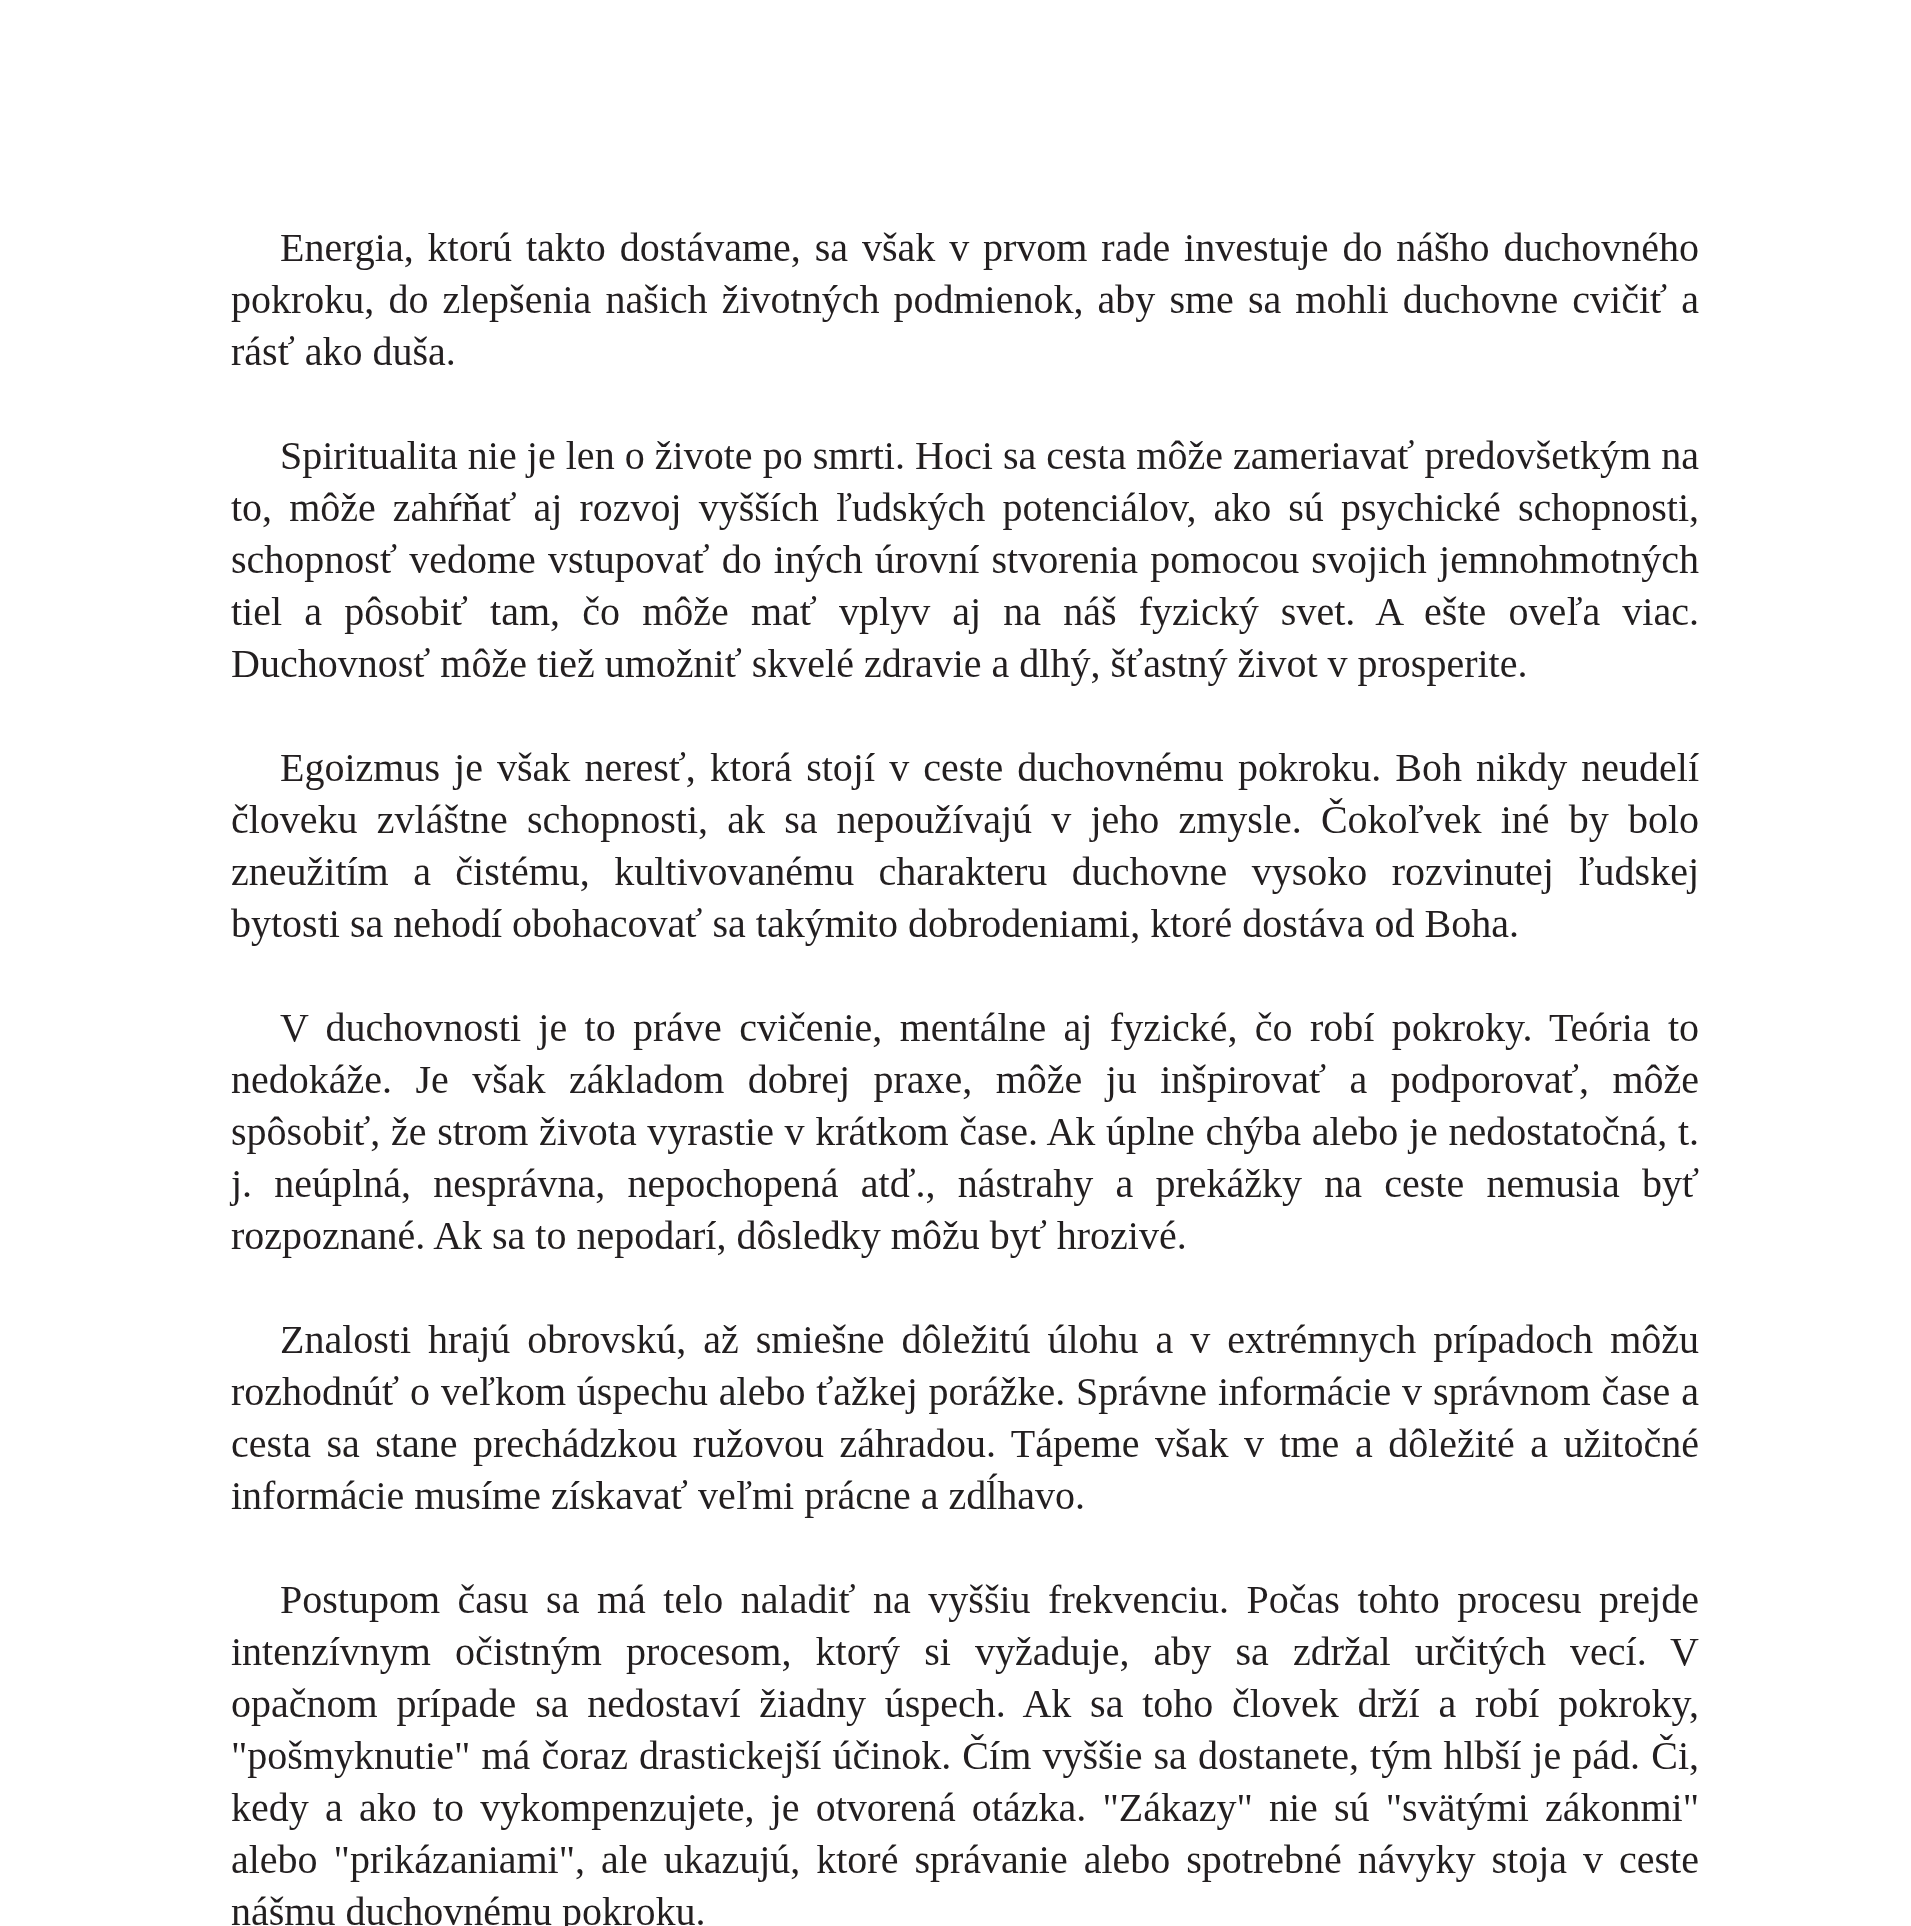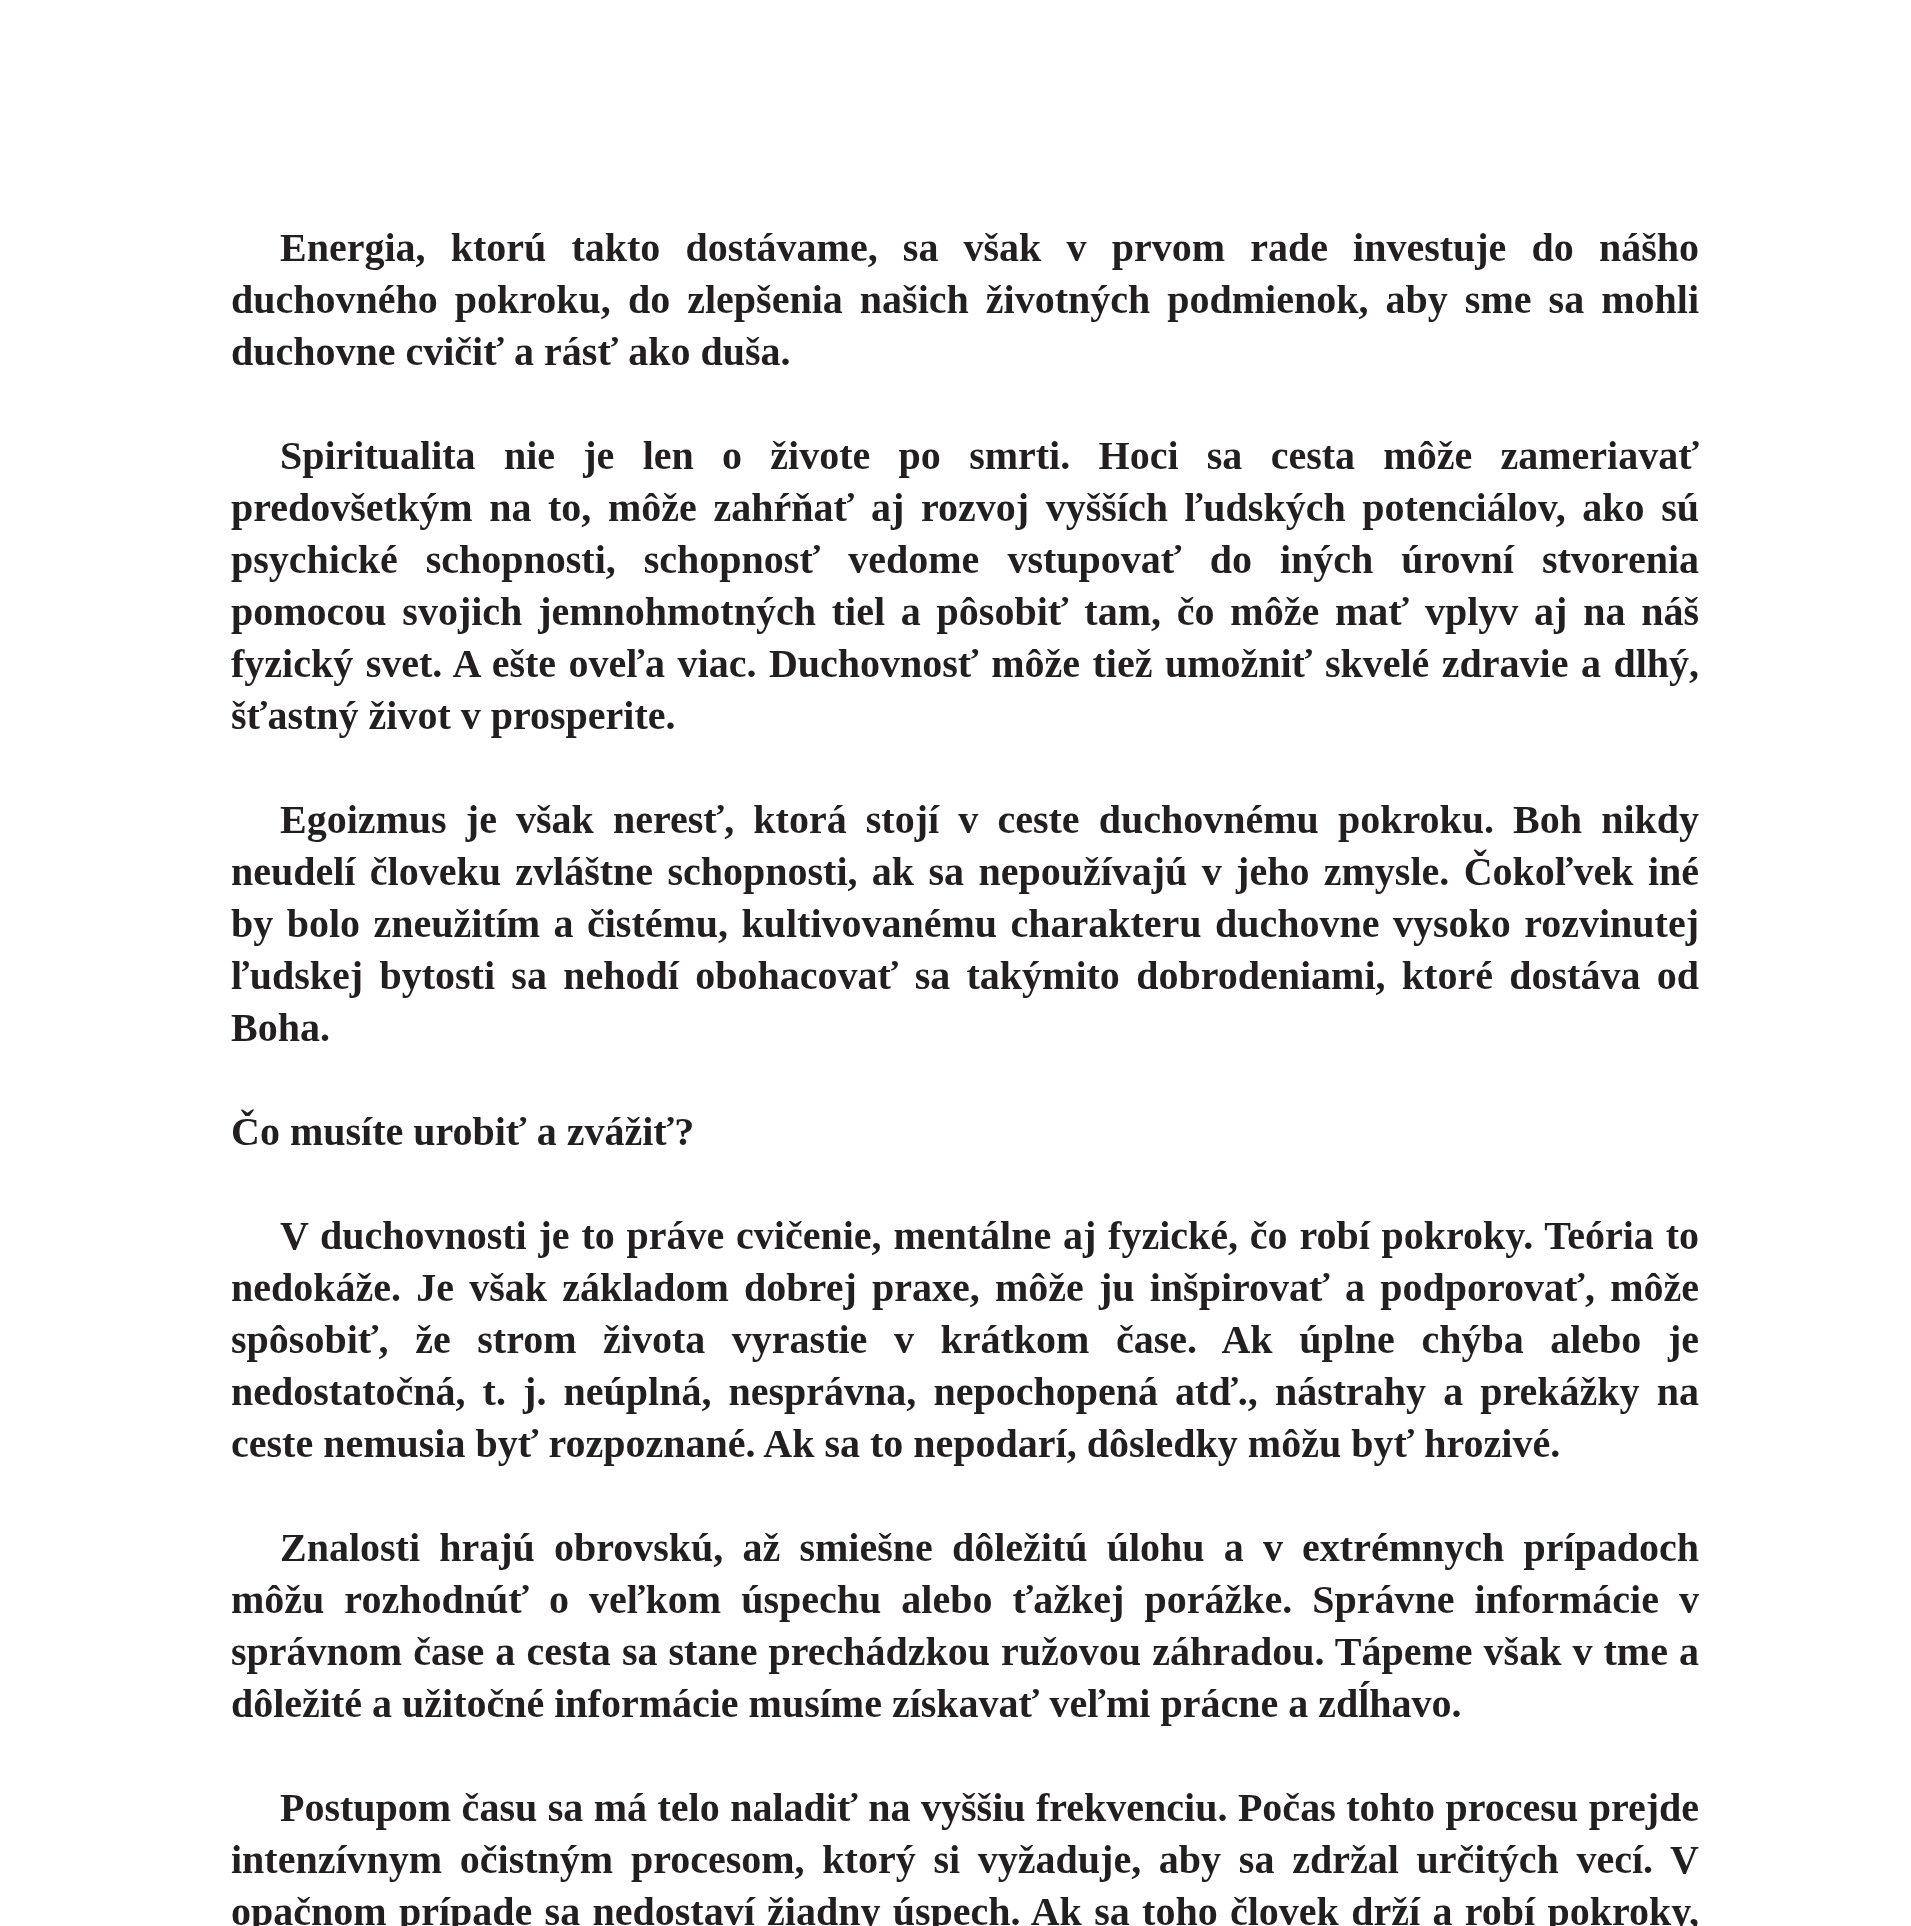--- a/index.html
+++ b/index.html
@@ -28,40 +28,38 @@
       width: 1468px;
       color: #231f20;
       font-family: "Liberation Serif", "DejaVu Serif", serif;
       font-size: 40px;
       line-height: 52px;
     }
     .para {
       margin: 0 0 52px 0;
       text-indent: 49px;
       text-align: justify;
-      font-weight: bold;
     }
     .heading {
       margin: 0 0 52px 0;
       font-weight: bold;
       font-size: 40px;
       line-height: 52px;
       text-align: left;
     }
   </style>
 </head>
 <body>
 
 <div class="page">
   <div class="content">
     <p class="para">Energia, ktorú takto dostávame, sa však v prvom rade investuje do nášho duchovného pokroku, do zlepšenia našich životných podmienok, aby sme sa mohli duchovne cvičiť a rásť ako duša.</p>
     <p class="para">Spiritualita nie je len o živote po smrti. Hoci sa cesta môže zameriavať predovšetkým na to, môže zahŕňať aj rozvoj vyšších ľudských potenciálov, ako sú psychické schopnosti, schopnosť vedome vstupovať do iných úrovní stvorenia pomocou svojich jemnohmotných tiel a pôsobiť tam, čo môže mať vplyv aj na náš fyzický svet. A ešte oveľa viac. Duchovnosť môže tiež umožniť skvelé zdravie a dlhý, šťastný život v prosperite.</p>
     <p class="para">Egoizmus je však neresť, ktorá stojí v ceste duchovnému pokroku. Boh nikdy neudelí človeku zvláštne schopnosti, ak sa nepoužívajú v jeho zmysle. Čokoľvek iné by bolo zneužitím a čistému, kultivovanému charakteru duchovne vysoko rozvinutej ľudskej bytosti sa nehodí obohacovať sa takýmito dobrodeniami, ktoré dostáva od Boha.</p>
 
-    <h2 class="heading">Čo musíte urobiť a zvážiť?</h2>
 
     <p class="para">V duchovnosti je to práve cvičenie, mentálne aj fyzické, čo robí pokroky. Teória to nedokáže. Je však základom dobrej praxe, môže ju inšpirovať a podporovať, môže spôsobiť, že strom života vyrastie v krátkom čase. Ak úplne chýba alebo je nedostatočná, t. j. neúplná, nesprávna, nepochopená atď., nástrahy a prekážky na ceste nemusia byť rozpoznané. Ak sa to nepodarí, dôsledky môžu byť hrozivé.</p>
     <p class="para">Znalosti hrajú obrovskú, až smiešne dôležitú úlohu a v extrémnych prípadoch môžu rozhodnúť o veľkom úspechu alebo ťažkej porážke. Správne informácie v správnom čase a cesta sa stane prechádzkou ružovou záhradou. Tápeme však v tme a dôležité a užitočné informácie musíme získavať veľmi prácne a zdĺhavo.</p>
     <p class="para">Postupom času sa má telo naladiť na vyššiu frekvenciu. Počas tohto procesu prejde intenzívnym očistným procesom, ktorý si vyžaduje, aby sa zdržal určitých vecí. V opačnom prípade sa nedostaví žiadny úspech. Ak sa toho človek drží a robí pokroky, "pošmyknutie" má čoraz drastickejší účinok. Čím vyššie sa dostanete, tým hlbší je pád. Či, kedy a ako to vykompenzujete, je otvorená otázka. "Zákazy" nie sú "svätými zákonmi" alebo "prikázaniami", ale ukazujú, ktoré správanie alebo spotrebné návyky stoja v ceste nášmu duchovnému pokroku.</p>
 
   </div>
 
 </div>
 
 

